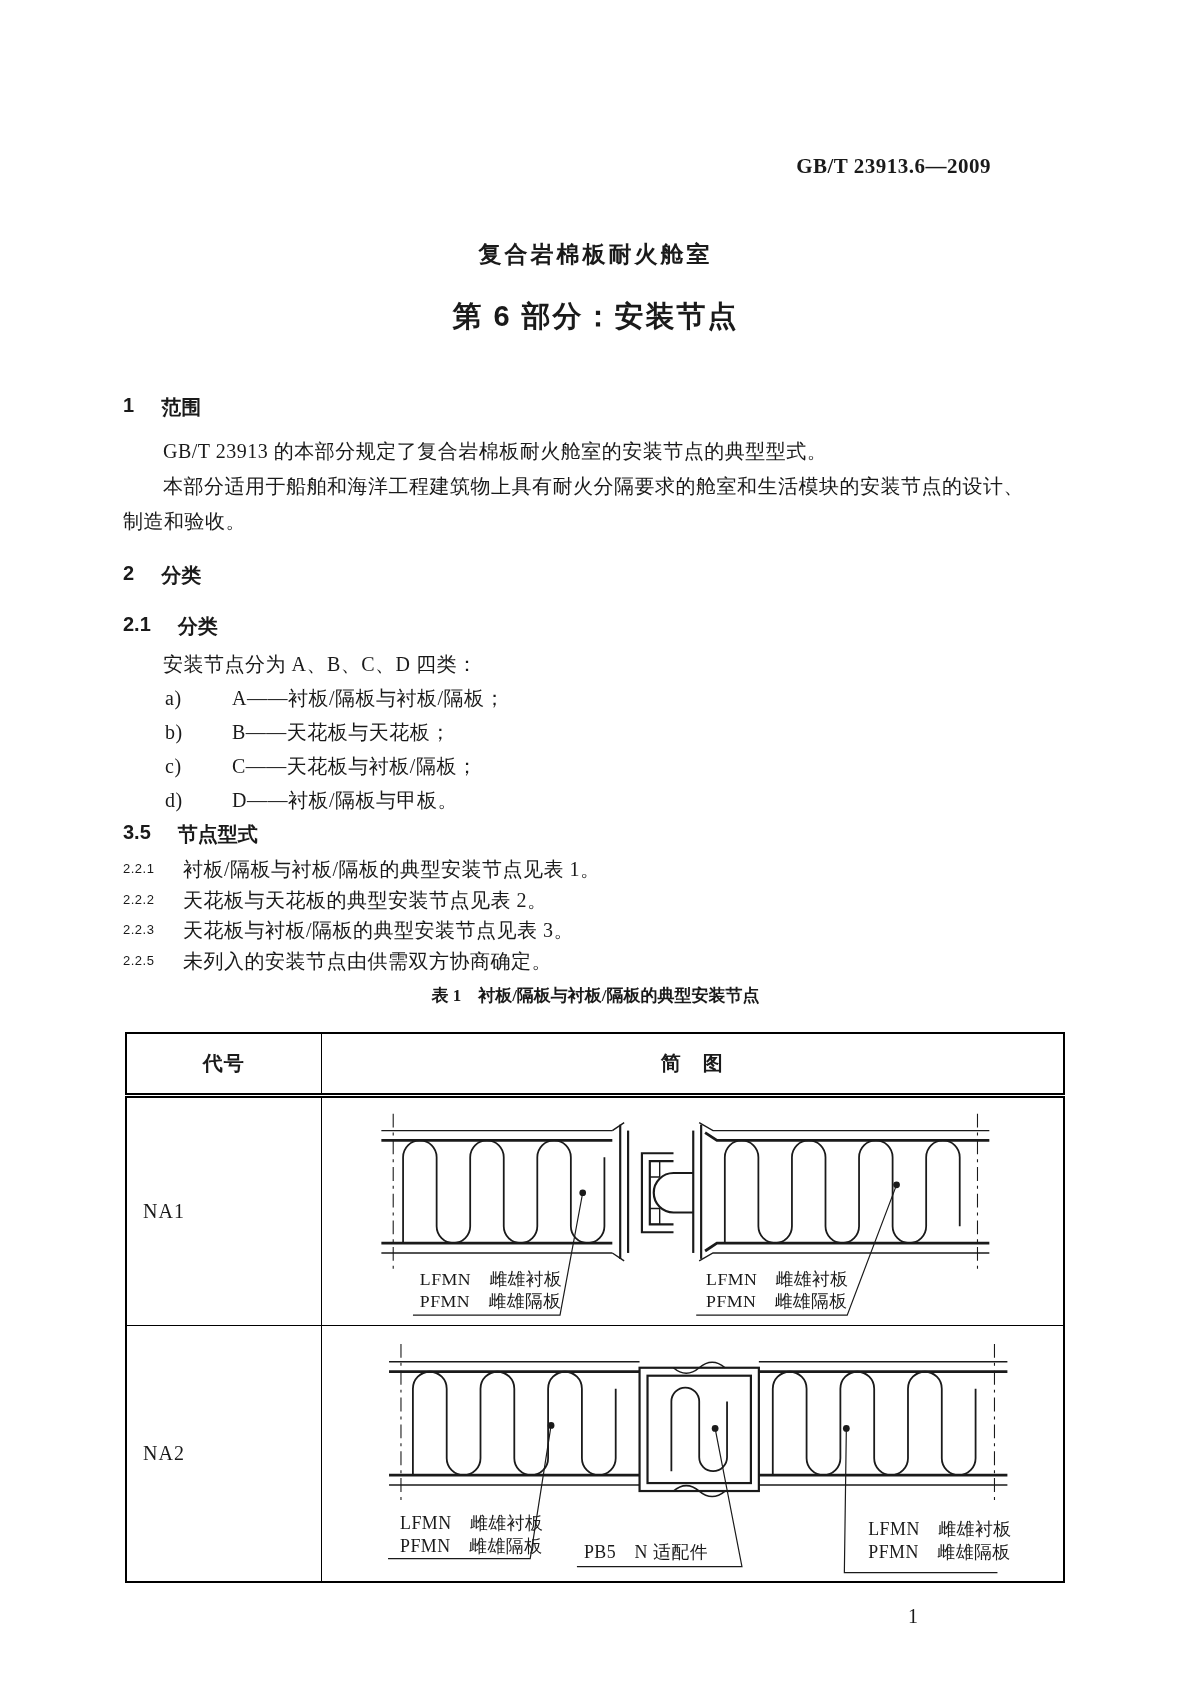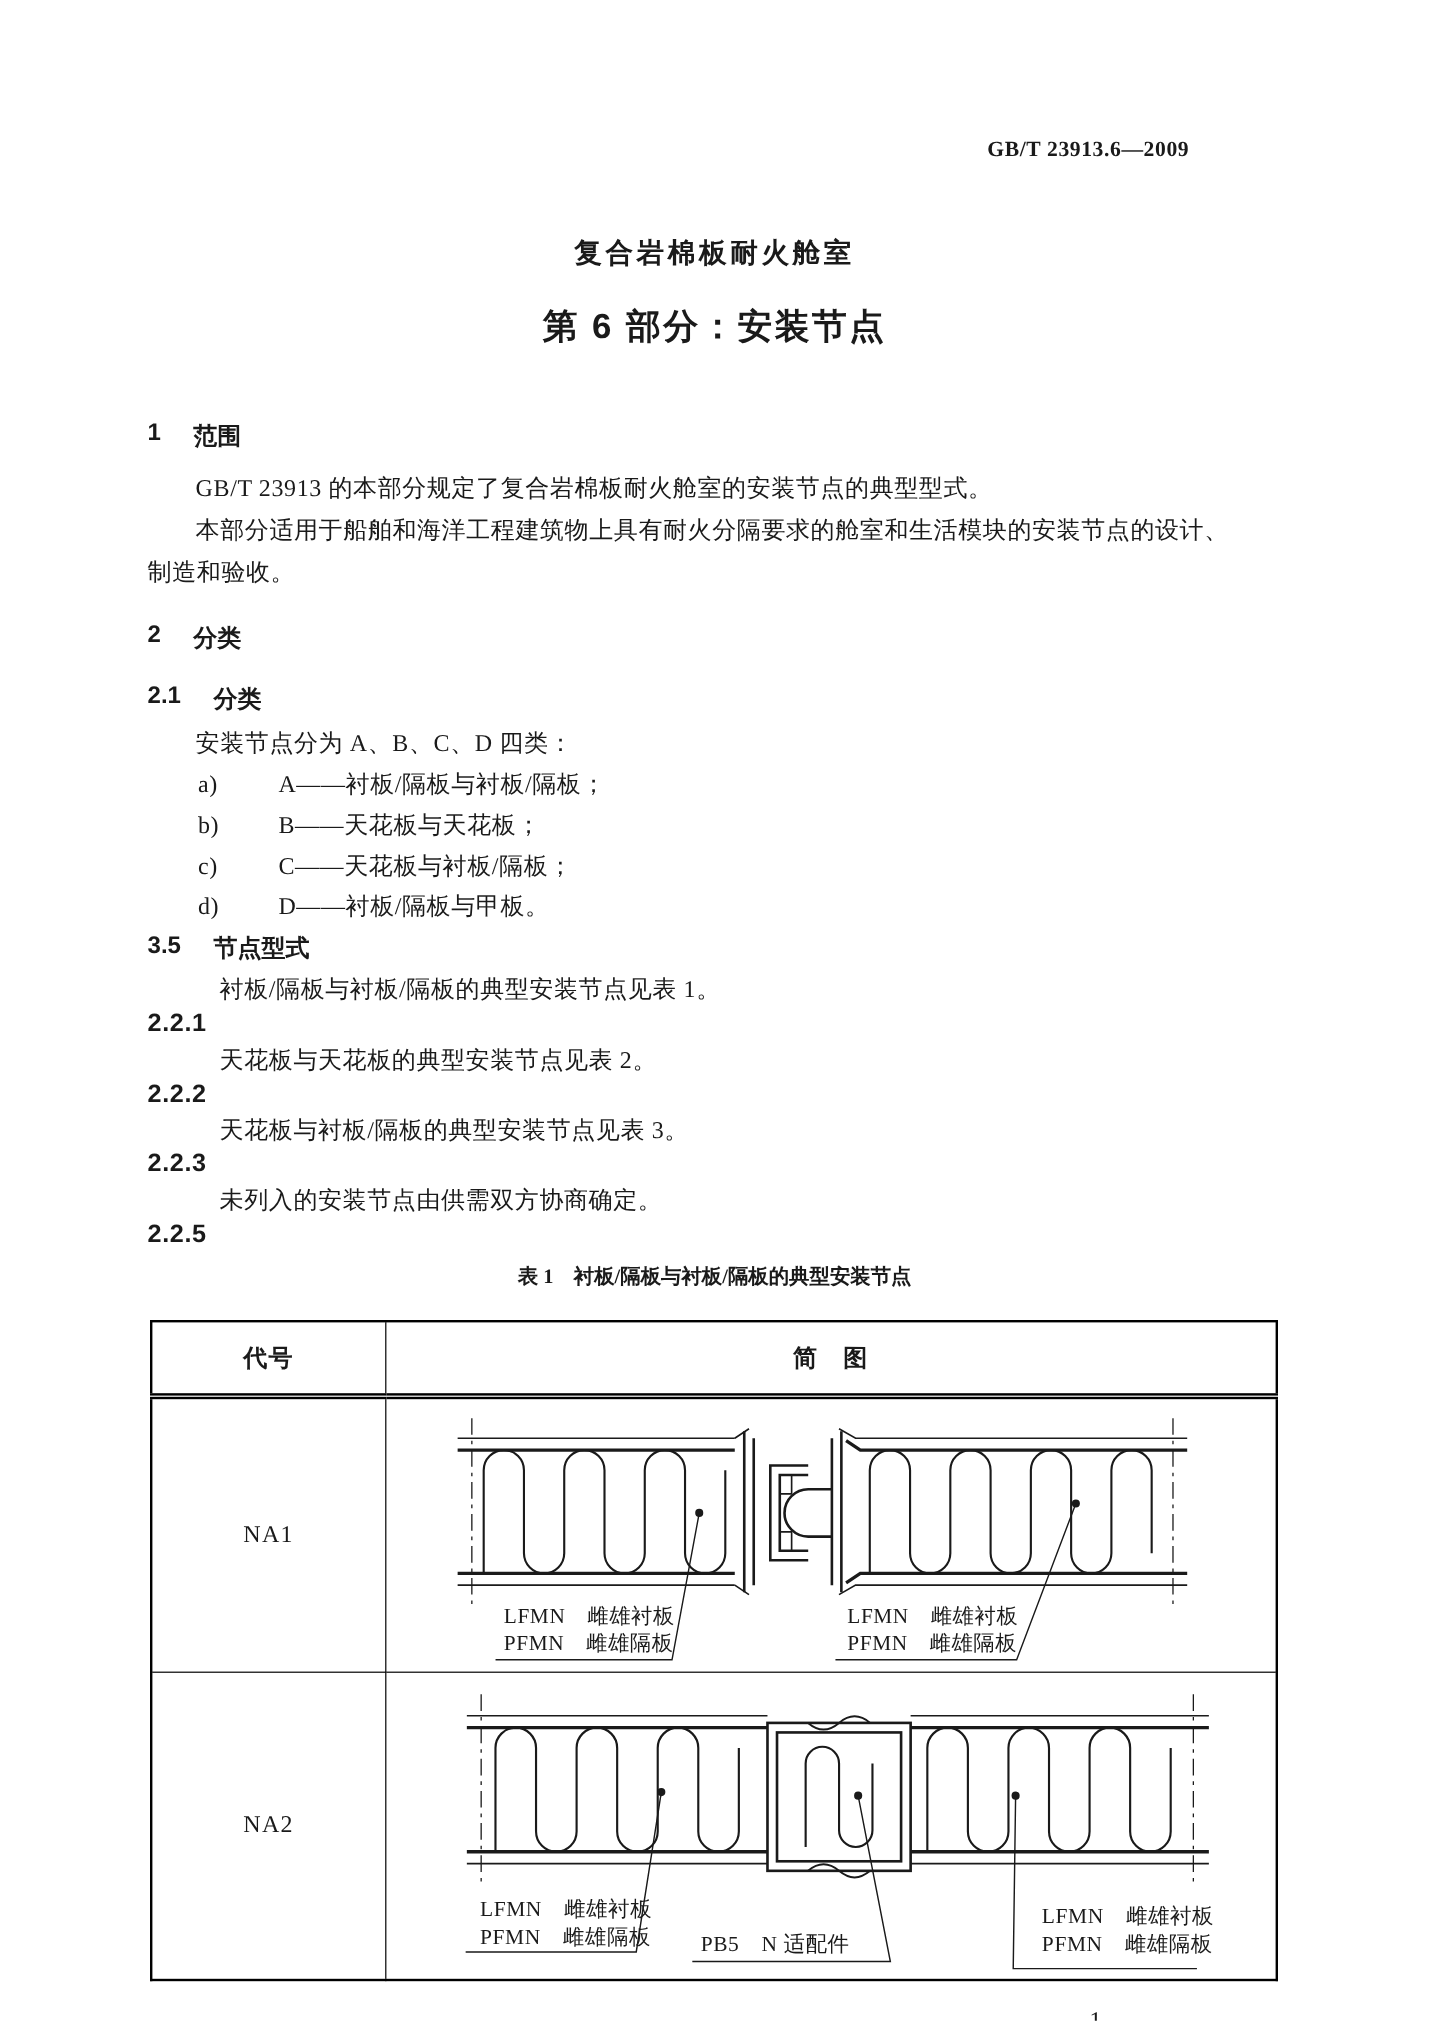--- a/index.html
+++ b/index.html
@@ -11,22 +11,23 @@
     font-family: "Liberation Serif", "DejaVu Serif", serif;
     font-size: 20px;
   }
   .page { position: absolute; inset: 0; overflow: hidden; }
 
   .doc-number {
     padding-top: 114px;
     padding-right: 200px;
     text-align: right;
     font-weight: bold;
-    font-size: 18px;
+    font-size: 21px;
     letter-spacing: 0.5px;
+    margin-top: 40px;
   }
 
   .title-block {
     margin-top: 60px;
     text-align: center;
     font-family: "Liberation Sans", "DejaVu Sans", sans-serif;
     font-weight: bold;
   }
   .title-line1 { font-size: 23px; letter-spacing: 3px; }
   .title-line2 { font-size: 29px; letter-spacing: 2px; margin-top: 27px; }
@@ -57,21 +58,21 @@
   .intro { margin-top: 7px; line-height: 34px; text-indent: 2em; letter-spacing: 0.5px; }
 
   .abc-item { display: flex; margin-left: 42px; line-height: 34px; letter-spacing: 0.5px; }
   .abc-item .lbl { width: 67px; flex: 0 0 67px; }
 
   .clause { display: flex; line-height: 30.5px; letter-spacing: 0.5px; }
   .clauses { margin-top: 6px; }
   .clause .cnum {
     flex: 0 0 60px; width: 60px;
     font-family: "Liberation Sans", "DejaVu Sans", sans-serif;
-    font-weight: bold; font-size: 21px; margin-top: 28px;
+    font-weight: normal; font-size: 13px;
   }
 
   .tbl-caption {
     margin-top: 8px;
     text-align: center;
     font-family: Liberation Serif, serif;
     font-weight: bold;
     font-size: 17px;
   }
 
@@ -82,21 +83,21 @@
     table-layout: fixed;
   }
   table.joints th, table.joints td {
     border: 1.6px solid #000;
     padding: 16px;
   }
   table.joints { border: 2.5px solid #000; }
   table.joints thead th { border-bottom: 5px double #000; }
   .col-code { width: 195px; }
   .th-row { height: 33px; font-weight: normal; font-size: 20px; letter-spacing: 1px; }
-  td.code-cell { text-align: center; vertical-align: middle; font-size: 20px; letter-spacing: 1px; }
+  td.code-cell { text-align: left; vertical-align: middle; font-size: 20px; letter-spacing: 1px; }
   td.diag-cell { position: relative; }
   .row-na1 { height: 230px; }
   .row-na2 { height: 256px; }
   td.diag-cell svg { position: absolute; inset: 0; width: 100%; height: 100%; display: block; }
 
   svg .skin-thin { stroke: #1a1a1a; stroke-width: 1.4; fill: none; }
   svg .skin-thick { stroke: #1a1a1a; stroke-width: 2.8; fill: none; }
   svg .loops { stroke: #1a1a1a; stroke-width: 1.8; fill: none; }
   svg .joint { stroke: #1a1a1a; stroke-width: 2.2; fill: none; }
   svg .centerline { stroke: #1a1a1a; stroke-width: 1.1; fill: none; stroke-dasharray: 14 5 3 5; }

